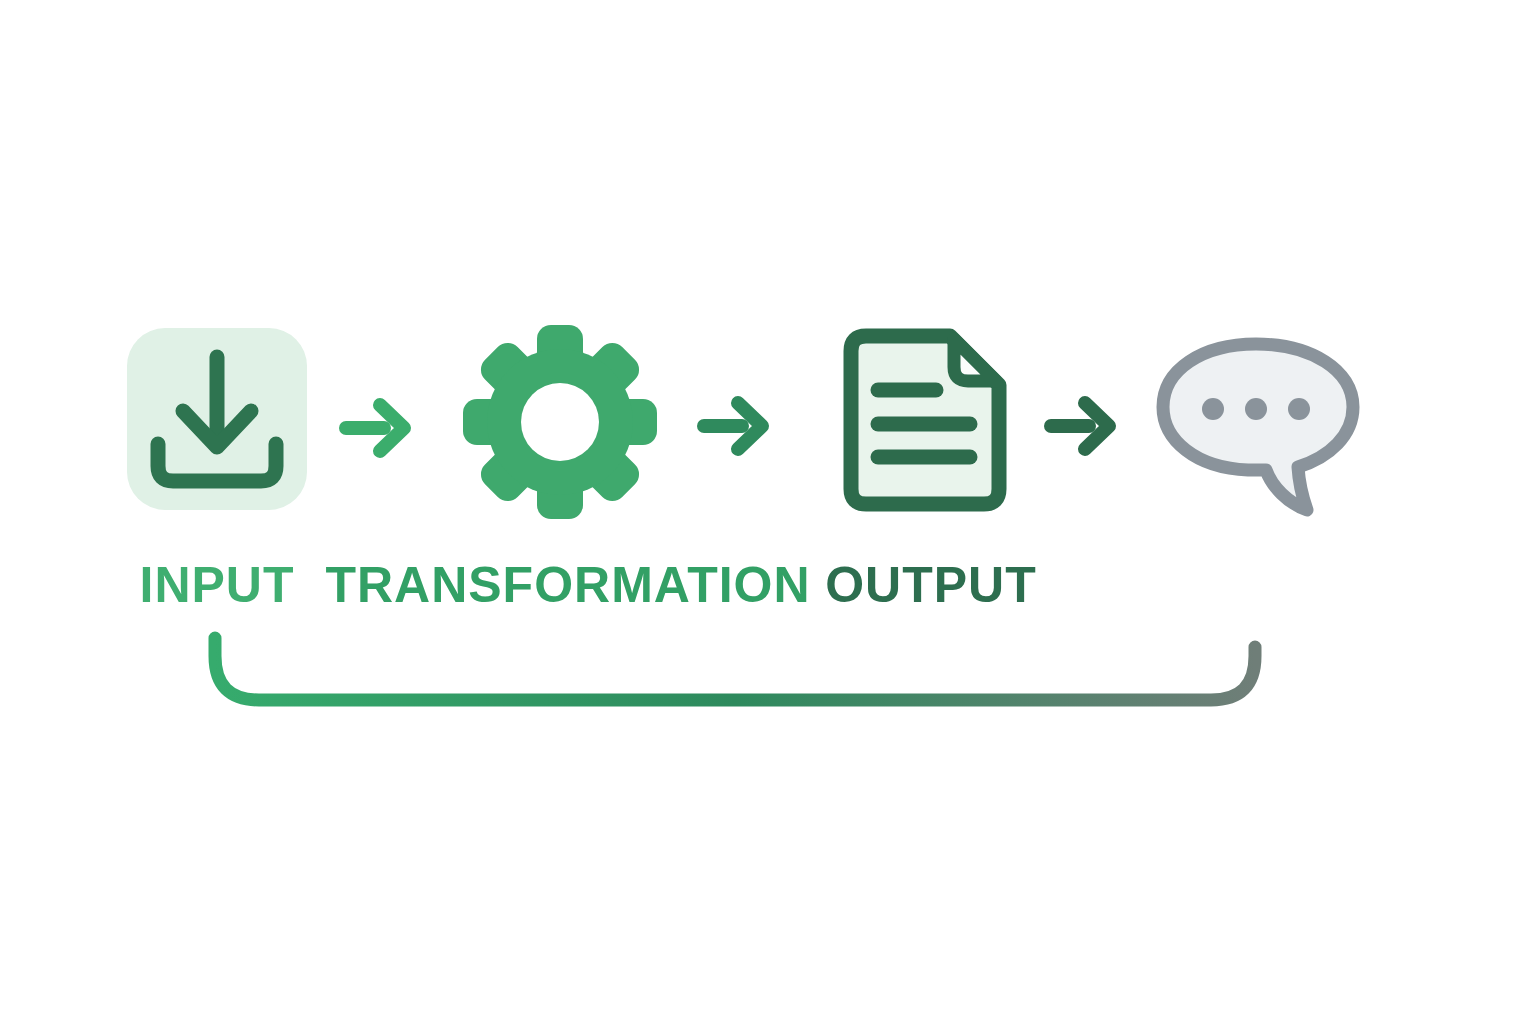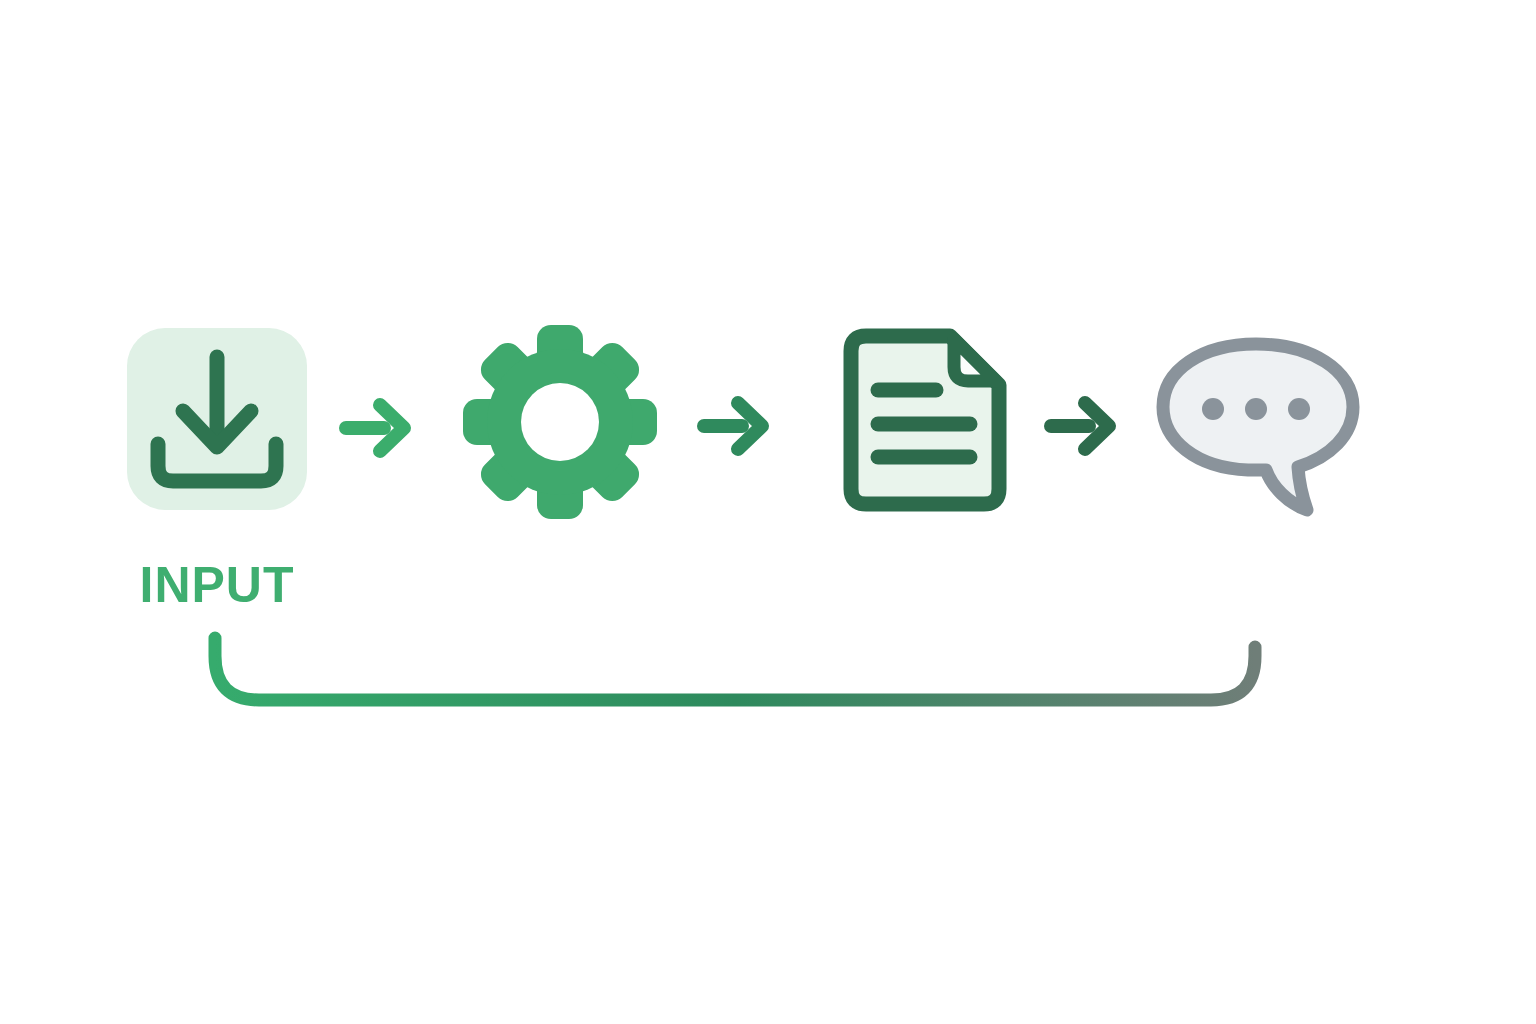--- a/index.html
+++ b/index.html
@@ -100,20 +100,22 @@
   </svg>
 
   <svg class="abs" style="left:1150px; top:335px;" width="212" height="185" viewBox="0 0 212 185">
     <path class="bubble-body" d="M 106 9 C 52 9, 13 35, 13 72 C 13 105, 46 133, 98 135 L 116 135 C 122 152, 138 168, 157 175 C 152 161, 149 148, 148 132 C 180 122, 203 100, 203 72 C 203 35, 161 9, 106 9 Z"></path>
     <circle class="bubble-dot" cx="63" cy="74" r="11"></circle>
     <circle class="bubble-dot" cx="106" cy="74" r="11"></circle>
     <circle class="bubble-dot" cx="149" cy="74" r="11"></circle>
   </svg>
 
   <div class="stage-label label-input">INPUT</div>
+  <div class="stage-label label-transformation">TRANSFORMATION</div>
+  <div class="stage-label label-output">OUTPUT</div>
 
   <svg class="abs" style="left:200px; top:628px;" width="1070" height="84" viewBox="0 0 1070 84">
     <defs>
       <linearGradient id="loopGrad" x1="0" y1="0" x2="1" y2="0">
         <stop offset="0%" stop-color="#36ab6d"></stop>
         <stop offset="50%" stop-color="#2e8a5d"></stop>
         <stop offset="100%" stop-color="#6f7e78"></stop>
       </linearGradient>
     </defs>
     <path class="loop-path" stroke="url(#loopGrad)" d="M 15 10 L 15 28 Q 15 72 59 72 L 1011 72 Q 1055 72 1055 28 L 1055 19"></path>

